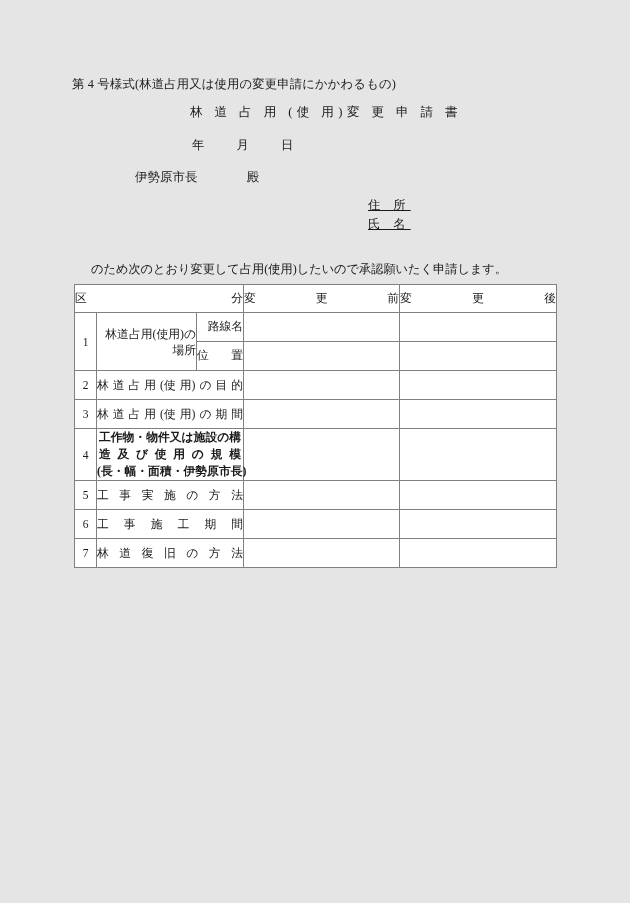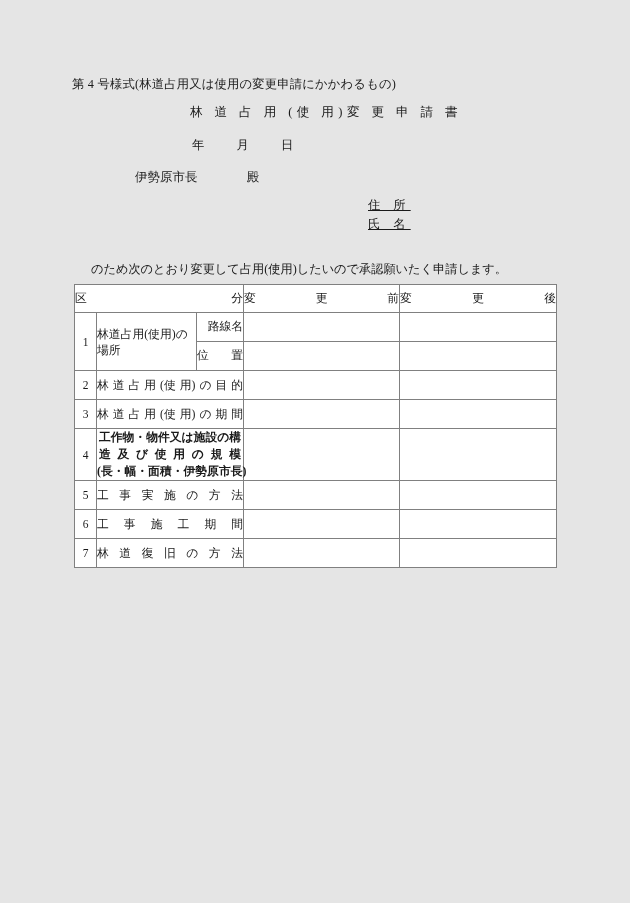--- a/index.html
+++ b/index.html
@@ -123,20 +123,21 @@
   .col-af    { width: 157px; }
 
   .cell-num {
     text-align: center;
     font-size: 11.5px;
     vertical-align: middle;
   }
   .cell-label {
     padding: 0 5px;
     line-height: 16px;
+    text-align: right;
   }
   .cell-sub {
     text-align: right;
     padding: 0 5px;
     height: 28px;
   }
   .cell-blank { height: 28px; }
 
   
   .spread {

